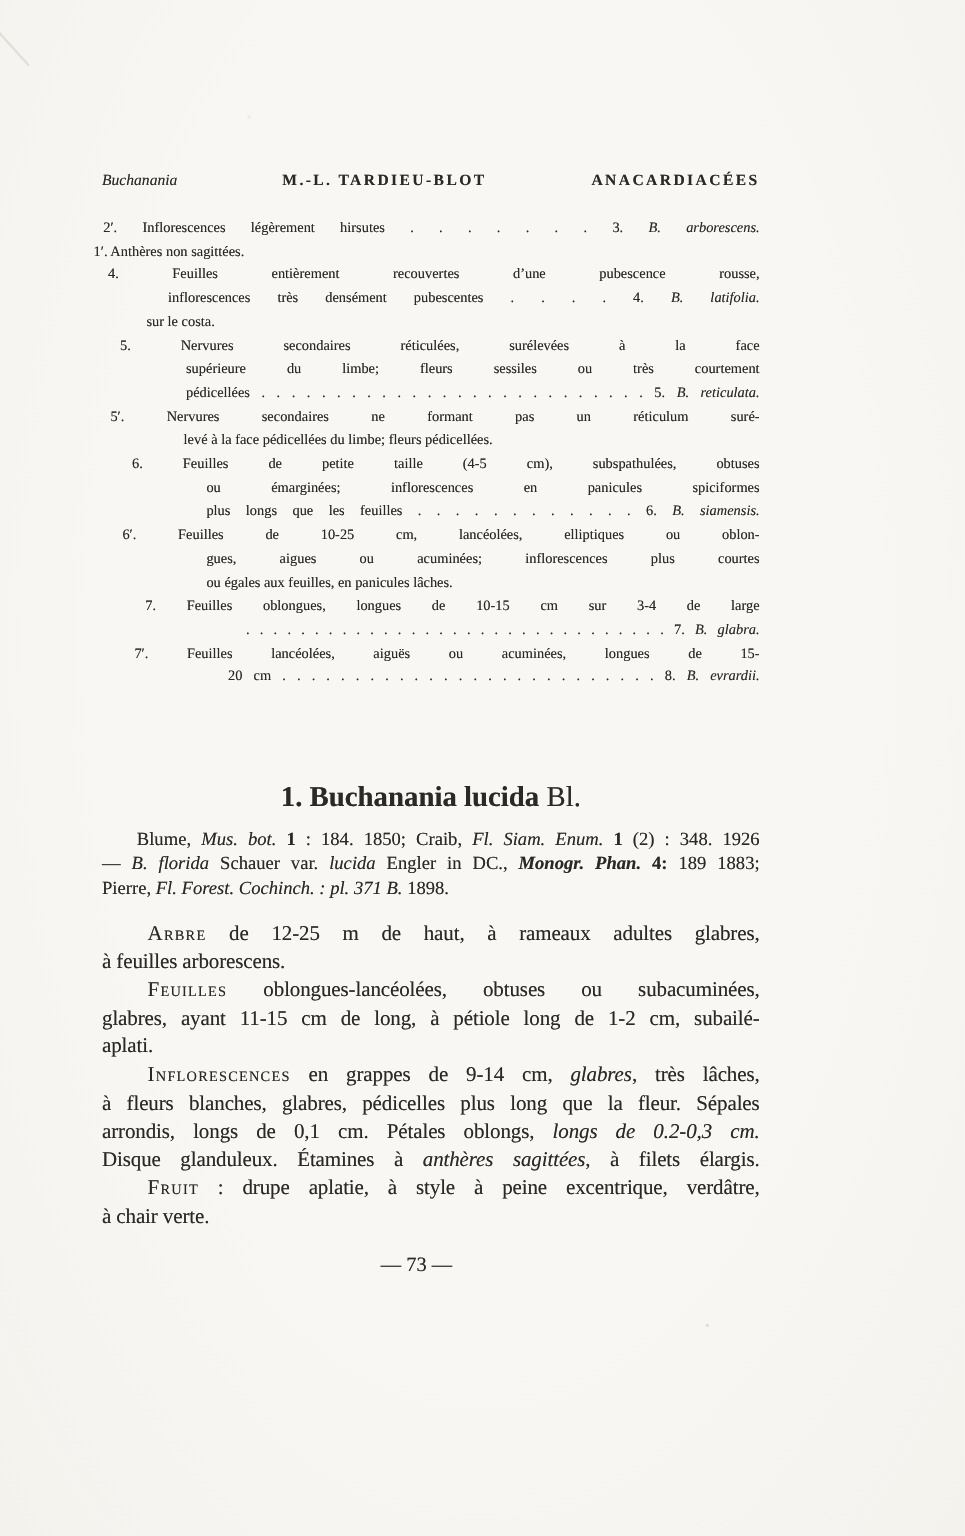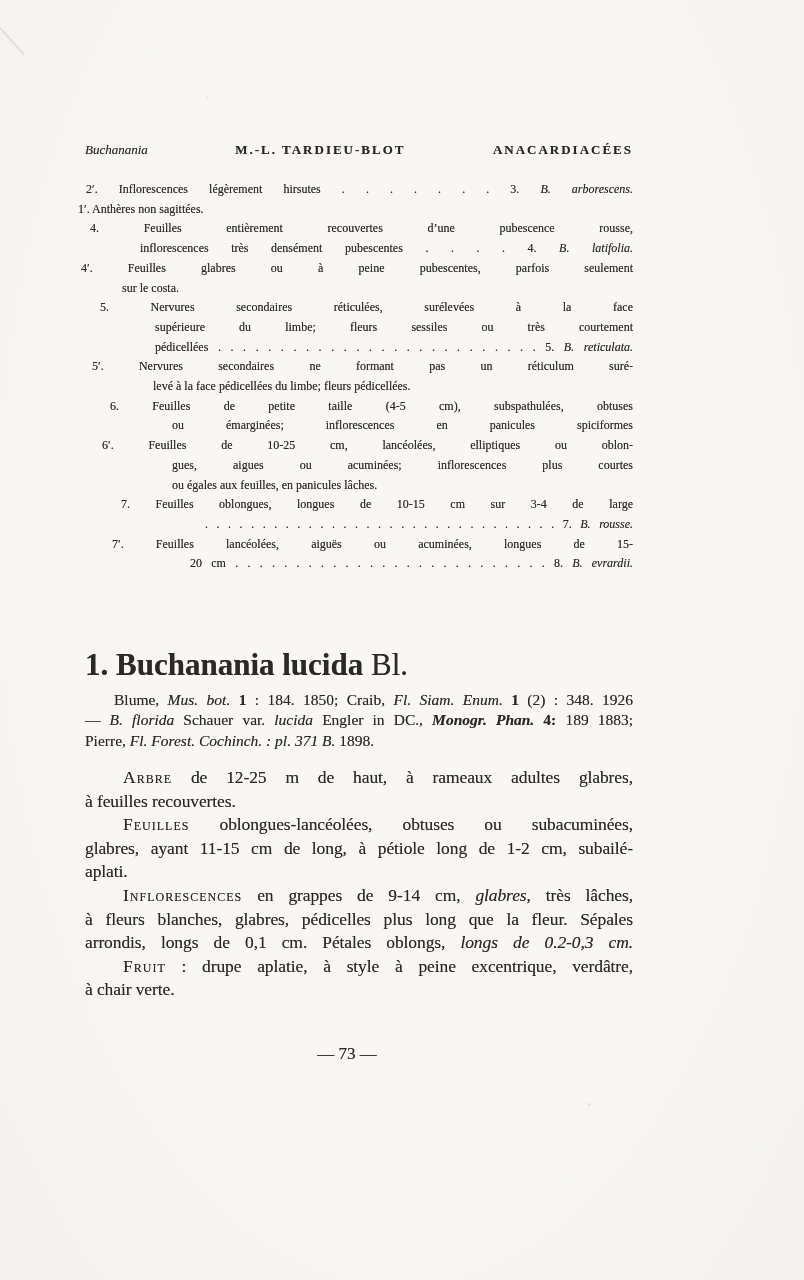--- a/index.html
+++ b/index.html
@@ -40,21 +40,21 @@
   .tl.left{text-align:left;}
 
   .s-r{}
   .s-i{font-style:italic;}
   .s-b{font-weight:700;}
   .s-bi{font-weight:700;font-style:italic;}
   .s-sc{font-variant:small-caps;letter-spacing:1px;}
 
   .species-heading{
     position:absolute;left:85px;width:548px;top:650px;margin:0;
-    font-size:31px;line-height:30px;font-weight:400;
+    text-align:center;font-size:24px;line-height:30px;font-weight:400;
   }
   .species-heading .hb{font-weight:700;}
 
   .pagenum{
     position:absolute;left:85px;width:548px;top:1044px;
     text-align:center;font-size:17px;transform:translateX(-12px);
   }
   .ink{text-shadow:0 0 0.3px rgba(43,41,36,.55);}
 </style>
 </head>
@@ -70,54 +70,55 @@
     <span class="rh-left">Buchanania</span>
     <span class="rh-caps">M.-L. TARDIEU-BLOT</span>
     <span class="rh-caps">ANACARDIACÉES</span>
   </div>
 
   <div class="txt-block key" id="key">
       <div class="tl just" style="padding-left: 8px;"><span class="s-r">2′. Inflorescences légèrement hirsutes . . . . . . .</span><span class="s-r"> 3. </span><span class="s-i">B. arborescens.</span></div>
       <div class="tl left" style="padding-left: 0px;"><span class="s-r">1′. Anthères non sagittées.</span></div>
       <div class="tl just" style="padding-left: 12px;"><span class="s-r">4. Feuilles entièrement recouvertes d’une pubescence rousse,</span></div>
       <div class="tl just" style="padding-left: 62px;"><span class="s-r">inflorescences très densément pubescentes . . . .</span><span class="s-r"> 4. </span><span class="s-i">B. latifolia.</span></div>
-      <div class="tl just" style="padding-left: 3px;"><span class="s-r">4′. Feuilles glabres ou à peine pubescentes, parfois seulement</span></div>
       <div class="tl left" style="padding-left: 44px;"><span class="s-r">sur le costa.</span></div>
       <div class="tl just" style="padding-left: 22px;"><span class="s-r">5. Nervures secondaires réticulées, surélevées à la face</span></div>
       <div class="tl just" style="padding-left: 77px;"><span class="s-r">supérieure du limbe; fleurs sessiles ou très courtement</span></div>
       <div class="tl just" style="padding-left: 77px;"><span class="s-r">pédicellées . . . . . . . . . . . . . . . . . . . . . . . . . .</span><span class="s-r"> 5. </span><span class="s-i">B. reticulata.</span></div>
       <div class="tl just" style="padding-left: 14px;"><span class="s-r">5′. Nervures secondaires ne formant pas un réticulum suré-</span></div>
       <div class="tl left" style="padding-left: 75px;"><span class="s-r">levé à la face pédicellées du limbe; fleurs pédicellées.</span></div>
       <div class="tl just" style="padding-left: 32px;"><span class="s-r">6. Feuilles de petite taille (4-5 cm), subspathulées, obtuses</span></div>
       <div class="tl just" style="padding-left: 94px;"><span class="s-r">ou émarginées; inflorescences en panicules spiciformes</span></div>
+      <div class="tl just" style="padding-left: 94px;"><span class="s-r">plus longs que les feuilles . . . . . . . . . . . .</span><span class="s-r"> 6. </span><span class="s-i">B. siamensis.</span></div>
       <div class="tl just" style="padding-left: 24px;"><span class="s-r">6′. Feuilles de 10-25 cm, lancéolées, elliptiques ou oblon-</span></div>
       <div class="tl just" style="padding-left: 94px;"><span class="s-r">gues, aigues ou acuminées; inflorescences plus courtes</span></div>
       <div class="tl left" style="padding-left: 94px;"><span class="s-r">ou égales aux feuilles, en panicules lâches.</span></div>
       <div class="tl just" style="padding-left: 43px;"><span class="s-r">7. Feuilles oblongues, longues de 10-15 cm sur 3-4 de large</span></div>
-      <div class="tl just" style="padding-left: 127px;"><span class="s-r">. . . . . . . . . . . . . . . . . . . . . . . . . . . . . . .</span><span class="s-r"> 7. </span><span class="s-i">B.</span><span class="s-r"> </span><span class="s-i">rousse.</span></div>
+      <div class="tl just" style="padding-left: 127px;"><span class="s-r">. . . . . . . . . . . . . . . . . . . . . . . . . . . . . . .</span><span class="s-r"> 7. </span><span class="s-i">B.</span><span class="s-r"> </span><span class="s-i">glabra.</span></div>
       <div class="tl just" style="padding-left: 34px;"><span class="s-r">7′. Feuilles lancéolées, aiguës ou acuminées, longues de 15-</span></div>
       <div class="tl just" style="padding-left: 112px;"><span class="s-r">20 cm . . . . . . . . . . . . . . . . . . . . . . . . . .</span><span class="s-r"> 8. </span><span class="s-i">B. evrardii.</span></div>
     </div>
 
   <h1 class="species-heading"><span class="hb">1. Buchanania lucida</span><span> Bl.</span></h1>
 
   <div class="txt-block citation" id="citation">
       <div class="tl just" style="padding-left: 29px;"><span class="s-r">Blume, </span><span class="s-i">Mus. bot.</span><span class="s-r"> </span><span class="s-b">1</span><span class="s-r"> : 184. 1850; Craib, </span><span class="s-i">Fl. Siam. Enum.</span><span class="s-r"> </span><span class="s-b">1</span><span class="s-r"> (2) : 348. 1926</span></div>
       <div class="tl just" style="padding-left: 0px;"><span class="s-r">— </span><span class="s-i">B. florida</span><span class="s-r"> Schauer var. </span><span class="s-i">lucida</span><span class="s-r"> Engler in DC., </span><span class="s-bi">Monogr. Phan.</span><span class="s-r"> </span><span class="s-b">4:</span><span class="s-r"> 189 1883;</span></div>
       <div class="tl left" style="padding-left: 0px;"><span class="s-r">Pierre, </span><span class="s-i">Fl. Forest. Cochinch. : pl. 371 B.</span><span class="s-r"> 1898.</span></div>
     </div>
 
   <div class="txt-block desc" id="desc">
       <div class="tl just" style="padding-left: 38px;"><span class="s-sc">Arbre</span><span class="s-r"> de 12-25 m de haut, à rameaux adultes glabres,</span></div>
-      <div class="tl left" style="padding-left: 0px;"><span class="s-r">à feuilles recouvertes.</span></div>
+      <div class="tl left" style="padding-left: 0px;"><span class="s-r">à feuilles arborescens.</span></div>
       <div class="tl just" style="padding-left: 38px;"><span class="s-sc">Feuilles</span><span class="s-r"> oblongues-lancéolées, obtuses ou subacuminées,</span></div>
       <div class="tl just" style="padding-left: 0px;"><span class="s-r">glabres, ayant 11-15 cm de long, à pétiole long de 1-2 cm, subailé-</span></div>
       <div class="tl left" style="padding-left: 0px;"><span class="s-r">aplati.</span></div>
       <div class="tl just" style="padding-left: 38px;"><span class="s-sc">Inflorescences</span><span class="s-r"> en grappes de 9-14 cm, </span><span class="s-i">glabres</span><span class="s-r">, très lâches,</span></div>
       <div class="tl just" style="padding-left: 0px; font-family: Liberation Serif, serif;"><span class="s-r">à fleurs blanches, glabres, pédicelles plus long que la fleur. Sépales</span></div>
       <div class="tl just" style="padding-left: 0px;"><span class="s-r">arrondis, longs de 0,1 cm. Pétales oblongs, </span><span class="s-i">longs de 0.2-0,3 cm.</span></div>
+      <div class="tl just" style="padding-left: 0px;"><span class="s-r">Disque glanduleux. Étamines à </span><span class="s-i">anthères sagittées</span><span class="s-r">, à filets élargis.</span></div>
       <div class="tl just" style="padding-left: 38px;"><span class="s-sc">Fruit</span><span class="s-r"> : drupe aplatie, à style à peine excentrique, verdâtre,</span></div>
       <div class="tl left" style="padding-left: 0px;"><span class="s-r">à chair verte.</span></div>
     </div>
 
   <div class="pagenum">— 73 —</div>
 
 </div>
 
 </body></html>

